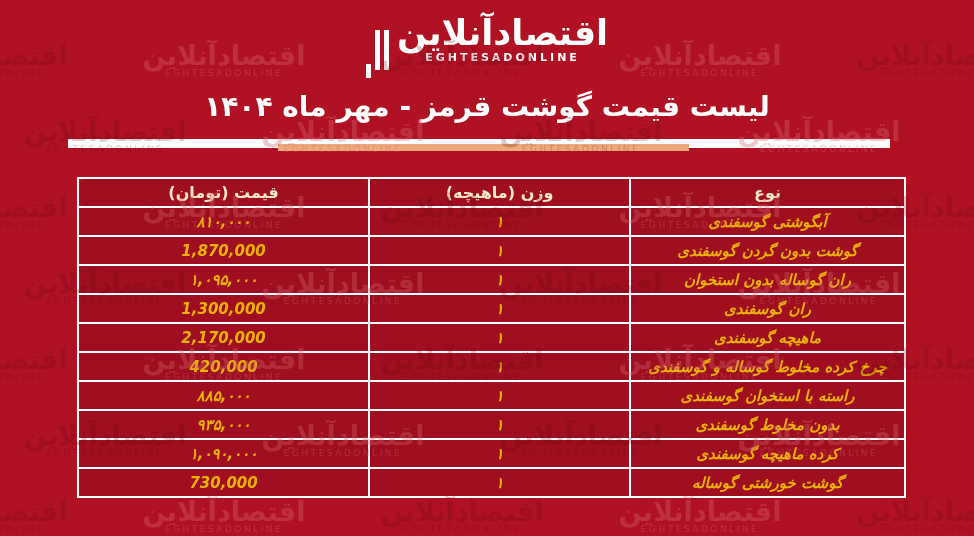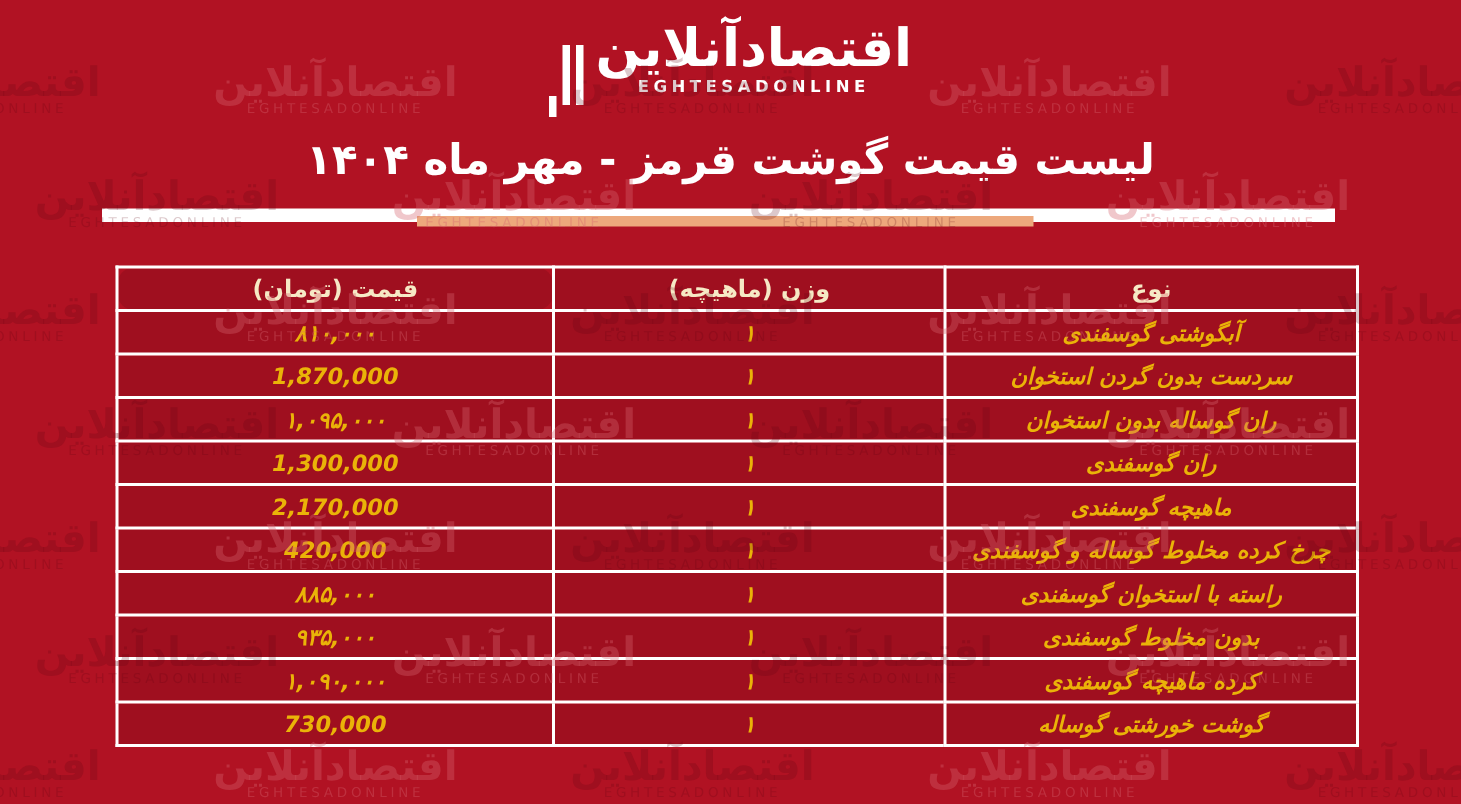--- a/index.html
+++ b/index.html
@@ -95,21 +95,21 @@
       <th style="color: rgb(246, 233, 197); border-radius: 12px;">قیمت (تومان)</th>
     </tr>
   </thead>
   <tbody>
       <tr>
         <td>آبگوشتی گوسفندی</td>
         <td>۱</td>
         <td>۸۱۰,۰۰۰</td>
       </tr>
       <tr>
-        <td>سردست بدون گردن استخوان</td>
+        <td>گوشت بدون گردن گوسفندی</td>
         <td>۱</td>
         <td>1,870,000</td>
       </tr>
       <tr>
         <td>ران گوساله بدون استخوان</td>
         <td>۱</td>
         <td>۱,۰۹۵,۰۰۰</td>
       </tr>
       <tr>
         <td>ران گوسفندی</td>

